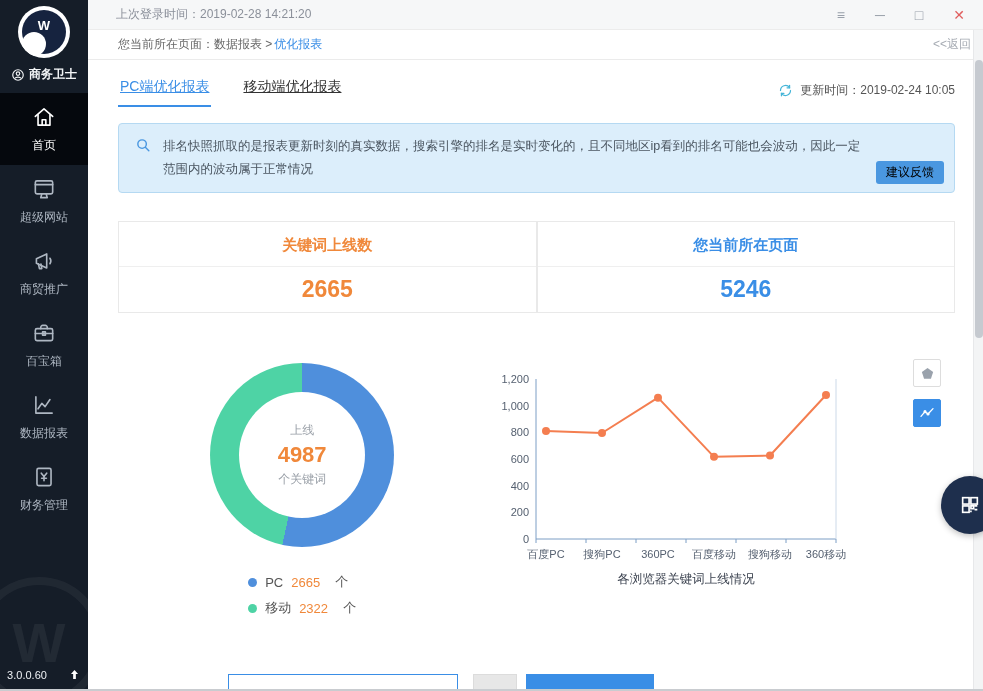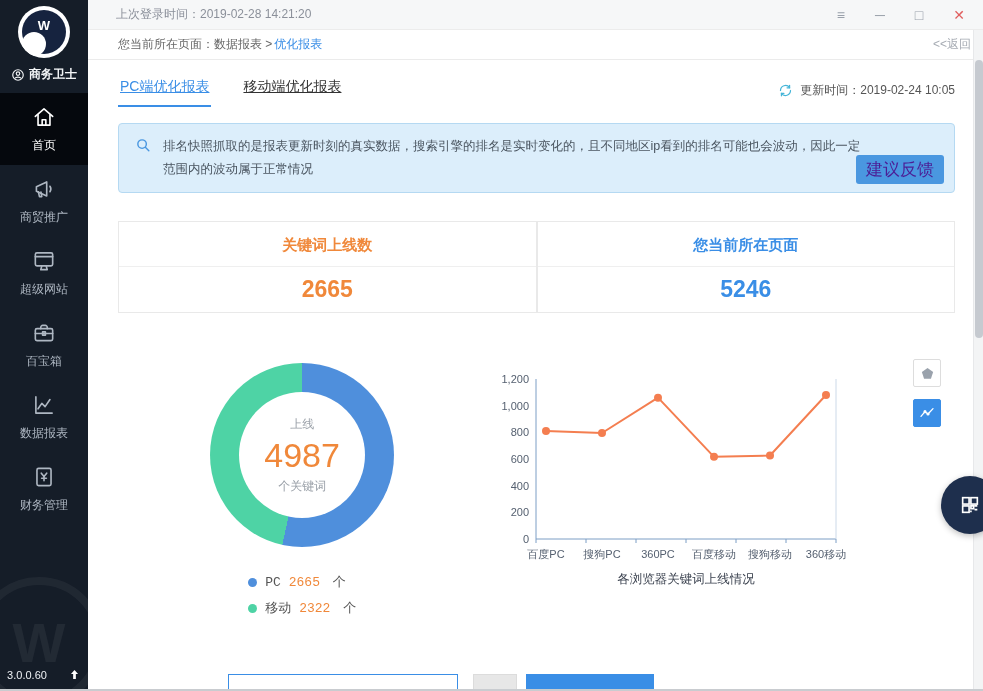--- a/index.html
+++ b/index.html
@@ -37,35 +37,35 @@
 
   .tabs-row { margin-top:14px; display:flex; align-items:flex-end; }
   .tab { font-size:14px; color:#333; padding:4px 2px 9px; margin-right:30px; cursor:pointer; border-bottom:2px solid transparent;text-decoration:underline; }
   .tab.active { color:#3a8ee6; border-bottom-color:#3a8ee6; }
   .update-row { margin-left:auto; display:flex; align-items:center; gap:7px; font-size:12px; color:#555; padding-bottom:8px; }
   .update-row svg { width:15px; height:15px; stroke:#45b5d8; fill:none; stroke-width:2; stroke-linecap:round; }
 
   .notice { margin-top:16px; background:#dceefb; border:1px solid #b5d9f2; border-radius:4px; padding:11px 92px 11px 44px; position:relative; font-size:12.5px; color:#4a5560; line-height:1.85; }
   .notice-search { position:absolute; left:16px; top:13px; width:17px; height:17px; }
   .notice-search svg { width:17px; height:17px; stroke:#4a97e0; fill:none; stroke-width:2; stroke-linecap:round; }
-  .notice-btn { position:absolute; right:10px; bottom:8px; background:#4a97e0; color:#4c1d95; font-size:17px; padding:3px 10px; border-radius:3px; border:none; cursor:pointer; }
+  .notice-btn { position:absolute; right:10px; bottom:8px; background:#4a97e0; color:#000000; font-size:12px; padding:3px 10px; border-radius:3px; border:none; cursor:pointer; }
 
   .cards { margin-top:28px; display:flex; }
   .card { flex:1; border:1px solid #e9e9e9; background:#fff; }
   .card-header { height:45px; line-height:45px; text-align:center; font-size:15px; font-weight:bold; border-bottom:1px solid #efefef; }
   .card-body { height:45px; line-height:45px; text-align:center; font-size:23px; font-weight:bold; }
 
   .charts { margin-top:38px; display:flex; }
   .pie-col { width:44%; display:flex; flex-direction:column; align-items:center; }
   .donut { width:184px; height:184px; border-radius:50%; position:relative; margin-top:12px; }
   .donut-hole { position:absolute; inset:29px; border-radius:50%; background:#fff; display:flex; flex-direction:column; align-items:center; justify-content:center; gap:3px; }
   .donut-top,.donut-bottom { font-size:12px; color:#9aa0a8; }
-  .donut-value { font-size:34px; font-weight:normal; color:#f0883a; }
+  .donut-value { font-size:22px; font-weight:bold; color:#f0883a; }
   .pie-legend { margin-top:26px; display:flex; flex-direction:column; gap:8px; font-size:13px; color:#555; }
-  .legend-row { display:flex; align-items:center; gap:8px;font-family:Liberation Mono, monospace; }
+  .legend-row { display:flex; align-items:center; gap:8px; }
   .legend-dot { width:9px; height:9px; border-radius:50%; flex-shrink:0; }
   .legend-val { color:#f0883a; min-width:36px; }
 
   .line-col { flex:1; position:relative; padding-top:14px; }
   .toolbox { position:absolute; right:14px; top:8px; display:flex; flex-direction:column; gap:12px; }
   .tool-btn { width:28px; height:28px; border:1px solid #ddd; background:#fff; border-radius:2px; display:flex; align-items:center; justify-content:center; cursor:pointer; }
   .tool-btn.blue { background:#3a8ee6; border-color:#3a8ee6; }
 
   
   .footer-cut { position:absolute; left:140px; bottom:0; height:15px; overflow:hidden; display:flex; align-items:flex-start; z-index:2; }
@@ -104,33 +104,33 @@
       <div class="nav-item active">
         <svg viewBox="0 0 24 24">
             <path d="M4 11.5 L12 4.5 L20 11.5"></path>
             <path d="M6.5 10 V19.5 H17.5 V10"></path>
             <path d="M10.3 19.5 V14.5 H13.7 V19.5"></path>
           </svg>
         <span>首页</span>
       </div>
       <div class="nav-item">
         <svg viewBox="0 0 24 24">
+            <rect x="4" y="4.5" width="16" height="12" rx="1.5"></rect>
+            <path d="M4 8 H20"></path>
+            <path d="M10 16.5 L9 20 H15 L14 16.5"></path>
+          </svg>
+        <span>超级网站</span>
+      </div>
+      <div class="nav-item">
+        <svg viewBox="0 0 24 24">
             <path d="M5 10 L14.5 5.5 V18.5 L5 14 Z"></path>
             <path d="M17.5 9.5 A4.5 4.5 0 0 1 17.5 14.5"></path>
             <path d="M6.8 14.6 L7.8 19 H10 L9.2 14.9"></path>
           </svg>
         <span>商贸推广</span>
-      </div>
-      <div class="nav-item">
-        <svg viewBox="0 0 24 24">
-            <rect x="4" y="4.5" width="16" height="12" rx="1.5"></rect>
-            <path d="M4 8 H20"></path>
-            <path d="M10 16.5 L9 20 H15 L14 16.5"></path>
-          </svg>
-        <span>超级网站</span>
       </div>
       <div class="nav-item">
         <svg viewBox="0 0 24 24">
             <rect x="4" y="8" width="16" height="11" rx="1.5"></rect>
             <path d="M9 8 V6.8 A1.8 1.8 0 0 1 10.8 5 H13.2 A1.8 1.8 0 0 1 15 6.8 V8"></path>
             <path d="M4 12.5 H20"></path>
             <rect x="10.7" y="11" width="2.6" height="3"></rect>
           </svg>
         <span>百宝箱</span>
       </div>

